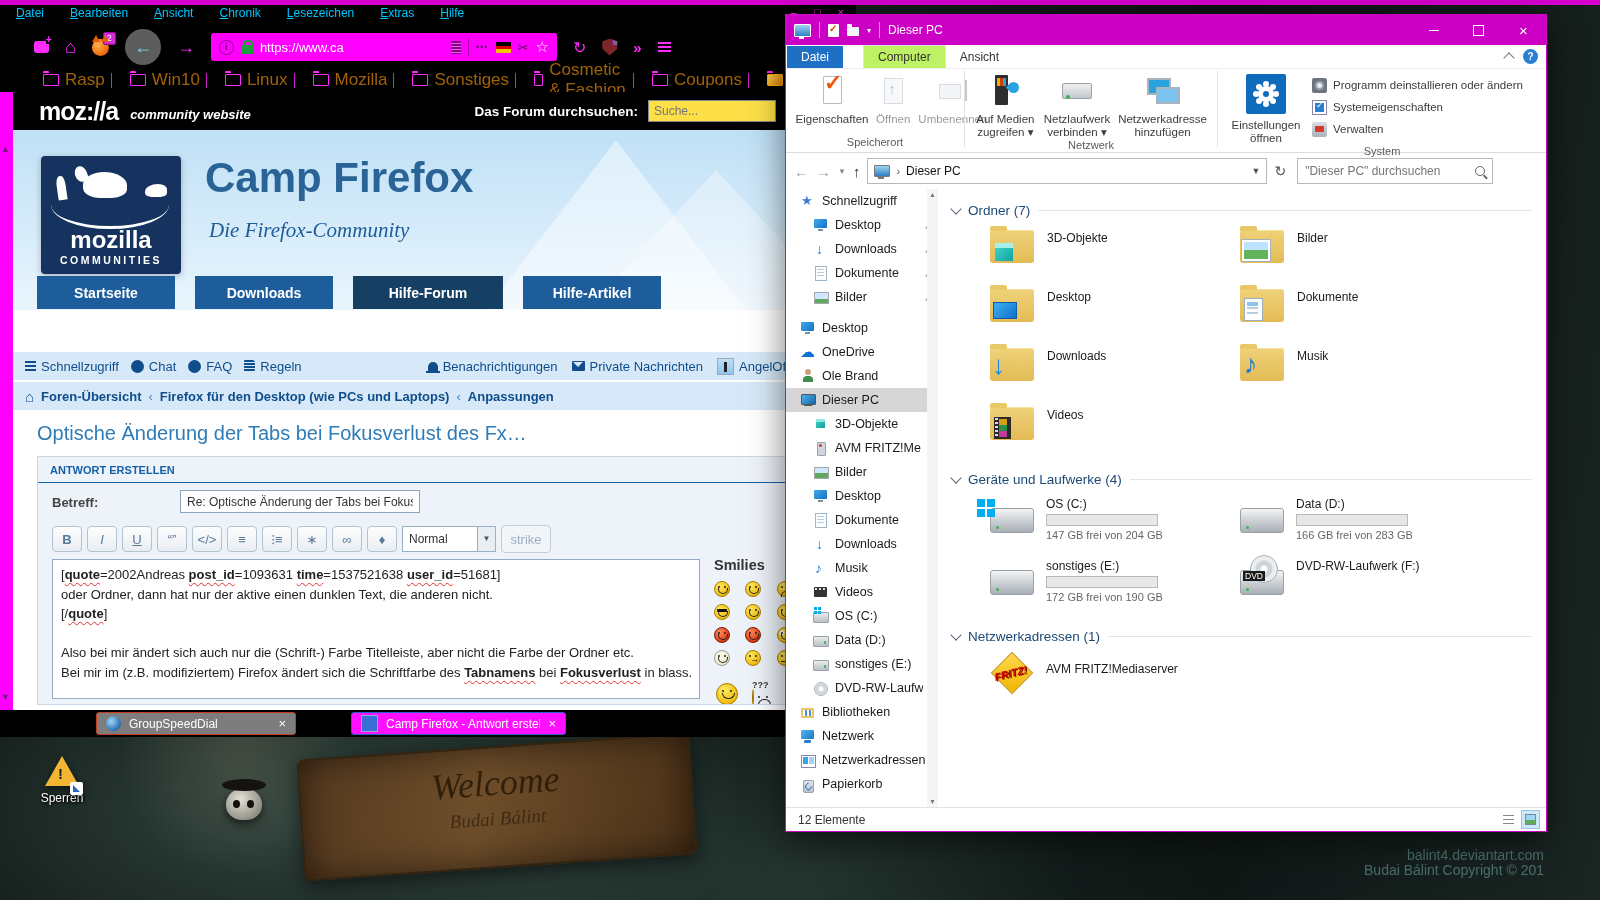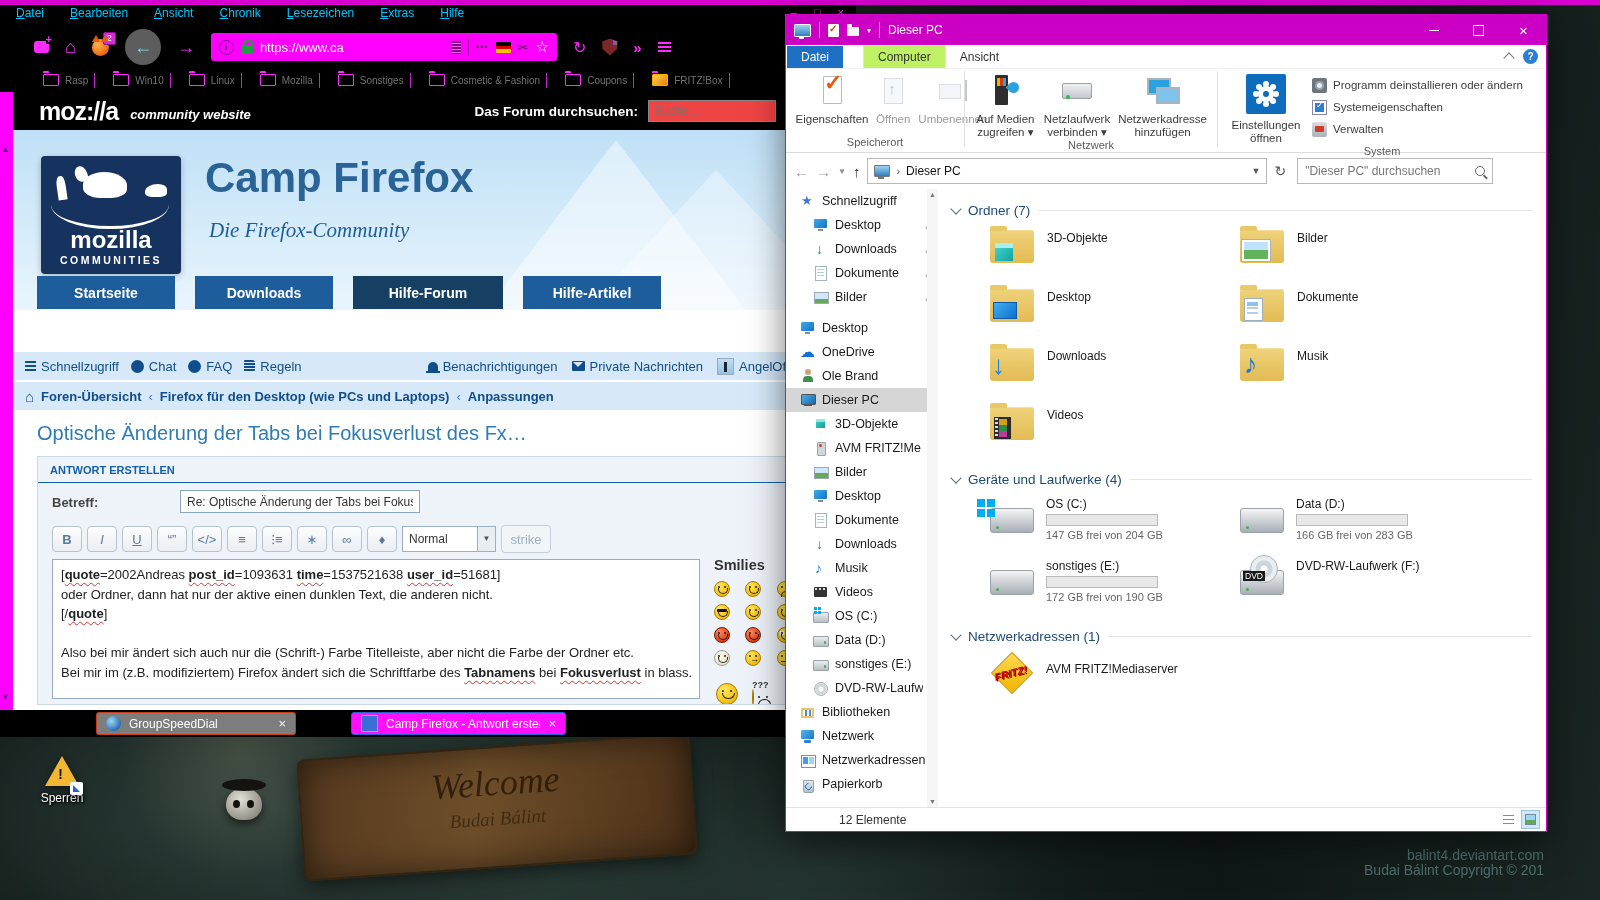--- a/index.html
+++ b/index.html
@@ -55,37 +55,37 @@
   .i-dots{color:rgba(0,0,0,.6);font-size:9px;letter-spacing:1px;}
   .i-flag{width:15px;height:11px;background:linear-gradient(180deg,#000 0 33%,#d00 33% 66%,#f5c400 66% 100%);border-radius:1px;}
   .i-scis{color:rgba(0,0,0,.65);font-size:13px;}
   .i-star{color:#fff;font-size:15px;}
   .i-refresh{color:#ff2bff;font-size:16px;}
   .i-shield{position:relative;width:15px;height:17px;background:#7c2727;clip-path:polygon(50% 0,100% 18%,100% 60%,50% 100%,0 60%,0 18%);}
   .sh-badge{position:absolute;right:-8px;top:-6px;background:#707070;color:#fff;font-size:9px;padding:0 3px;border-radius:2px;line-height:11px;clip-path:none;}
   .i-more{color:#ff2bff;font-size:15px;font-weight:bold;}
   .i-ham{display:flex;flex-direction:column;gap:2px;}
   .i-ham span{width:13px;height:2px;background:#ff2bff;}
-  .ff-bookmarks{position:absolute;left:34px;top:68px;height:24px;display:flex;align-items:center;font-size:10px;color:#737373;}
+  .ff-bookmarks{position:absolute;left:34px;top:68px;height:24px;display:flex;align-items:center;font-size:17px;color:#a16207;}
   .bm{display:flex;align-items:center;gap:6px;padding:0 9px;}
   .bm-sep{width:1px;height:15px;background:#ff2bff;opacity:.8;}
   .bm-folder{width:14px;height:10px;border:1.5px solid #ff2bff;border-radius:1px;position:relative;}
   .bm-folder::before{content:"";position:absolute;left:-1px;top:-4px;width:6px;height:2px;background:#ff2bff;border-radius:1px 1px 0 0;}
   .bm-fritz .bm-folder{border-color:#ffae00;transform:rotate(0);background:linear-gradient(135deg,#ffd34d,#e87f04);}
   .ff-strip{position:absolute;left:0;top:92px;width:13px;height:618px;background:#ff00ff;}
   .ff-strip .up,.ff-strip .dn{position:absolute;left:1px;color:#6a1f7c;font-size:9px;}
   .ff-strip .up{top:52px;}.ff-strip .dn{bottom:8px;}
 
   
   .page{position:absolute;left:13px;top:92px;width:773px;height:618px;background:#fff;overflow:hidden;font-size:13px;}
   .site-head{position:absolute;left:0;top:0;width:100%;height:38px;background:#000;display:flex;align-items:center;}
   .moz-logo{color:#fff;font-weight:bold;font-size:25px;margin-left:26px;letter-spacing:-1px;}
   .moz-tag{color:#fff;font-style:italic;font-weight:bold;font-size:13px;margin-left:12px;margin-top:6px;}
   .fsearch-label{color:#fff;font-weight:bold;font-size:13.5px;margin-left:auto;}
-  .fsearch{width:116px;height:20px;margin:0 10px 0 10px;border:1px solid #888;background:#ef4444;font-size:12px;padding:0 5px;color:#333;font-family:"Liberation Sans",sans-serif;}
+  .fsearch{width:116px;height:20px;margin:0 10px 0 10px;border:1px solid #888;background:#fde047;font-size:12px;padding:0 5px;color:#333;font-family:"Liberation Sans",sans-serif;}
   .banner{position:absolute;left:0;top:38px;width:100%;height:180px;background:linear-gradient(180deg,#bfe0f6,#e9f5fd);overflow:hidden;}
   .mtn1{position:absolute;right:40px;top:10px;width:260px;height:170px;background:rgba(255,255,255,.45);clip-path:polygon(50% 0,100% 100%,0 100%);}
   .mtn2{position:absolute;right:-60px;top:40px;width:260px;height:140px;background:rgba(255,255,255,.35);clip-path:polygon(50% 0,100% 100%,0 100%);}
   .mozbox{position:absolute;left:28px;top:26px;width:140px;height:118px;background:#16335f;border-radius:4px;box-shadow:0 2px 6px rgba(0,0,0,.25);text-align:center;}
   .arc{position:absolute;left:10px;top:44px;width:118px;height:26px;border:3px solid #fff;border-top:none;border-left:none;border-right:none;border-radius:0 0 60% 60%/0 0 100% 100%;}
   .dino-m{position:absolute;left:42px;top:16px;width:44px;height:26px;background:#fff;border-radius:55% 60% 40% 45%;}
   .dino-m::before{content:"";position:absolute;left:-8px;top:-6px;width:12px;height:16px;background:#fff;border-radius:50% 50% 0 50%;transform:rotate(-20deg);}
   .dino-l{position:absolute;left:16px;top:20px;width:9px;height:24px;background:#fff;border-radius:40% 40% 0 0;transform:rotate(-8deg);}
   .dino-r{position:absolute;right:14px;top:28px;width:22px;height:13px;background:#fff;border-radius:60% 40% 30% 30%;}
   .mozbox .l1{position:absolute;left:0;width:100%;top:70px;color:#fff;font-weight:bold;font-size:24px;letter-spacing:0;}
@@ -312,21 +312,21 @@
   .drv .info{display:flex;flex-direction:column;gap:3px;padding-top:2px;}
   .drv .name{font-size:12px;color:#1a1a1a;}
   .meter{width:112px;height:12px;border:1px solid #b9b9b9;background:#e8e8e8;box-sizing:border-box;}
   .meter .fill{height:100%;background:#26a0da;}
   .drv .free{font-size:11px;color:#666;}
   .net-item{display:flex;gap:12px;margin-left:44px;margin-top:4px;}
   .fritz-ic{position:relative;width:44px;height:42px;flex:none;}
   .fritz-ic::before{content:"";position:absolute;left:7px;top:6px;width:28px;height:28px;background:linear-gradient(135deg,#ffd94d,#f0b400);border:1px solid #c89000;transform:rotate(45deg);}
   .fritz-ic::after{content:"FRITZ!";position:absolute;left:4px;top:15px;color:#d40000;font-weight:bold;font-style:italic;font-size:10.5px;transform:rotate(-14deg);text-shadow:1px 1px 0 #7c1600;}
   .net-item .lbl{font-size:12px;margin-top:10px;}
-  .ex-status{position:absolute;left:0;bottom:0;width:100%;height:24px;border-top:1px solid #e3e3e3;display:flex;align-items:center;background:#fff;box-sizing:border-box;padding-left:41px;}
+  .ex-status{position:absolute;left:0;bottom:0;width:100%;height:24px;border-top:1px solid #e3e3e3;display:flex;align-items:center;background:#fff;box-sizing:border-box;}
   .ex-status .cnt{font-size:12px;color:#333;margin-left:12px;}
   .ex-status .views{margin-left:auto;display:flex;gap:3px;margin-right:6px;}
   .vicon{width:17px;height:17px;border:1px solid transparent;position:relative;}
   .vicon.v1::after{content:"";position:absolute;left:3px;top:4px;width:11px;height:9px;background:repeating-linear-gradient(180deg,#8a8a8a 0 1.5px,transparent 1.5px 4px);}
   .vicon.v2{background:#cde8f7;border-color:#9ac6e0;}
   .vicon.v2::after{content:"";position:absolute;left:3px;top:3px;width:11px;height:11px;background:linear-gradient(180deg,#9fd4f2 0 55%,#63a85c 55%);border:1px solid #789;box-sizing:border-box;}
 </style>
 </head>
 <body>
 

